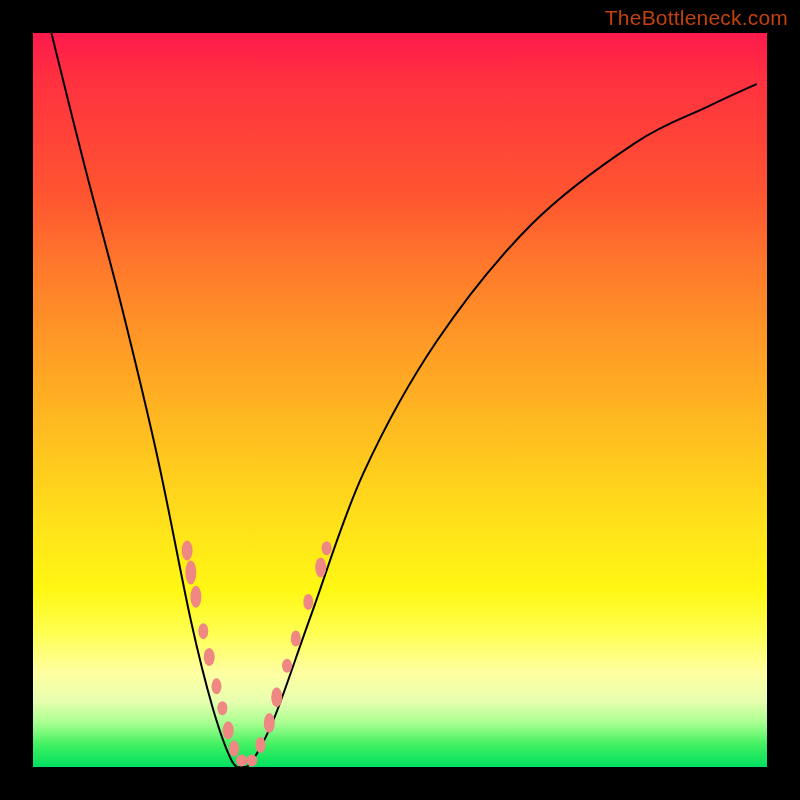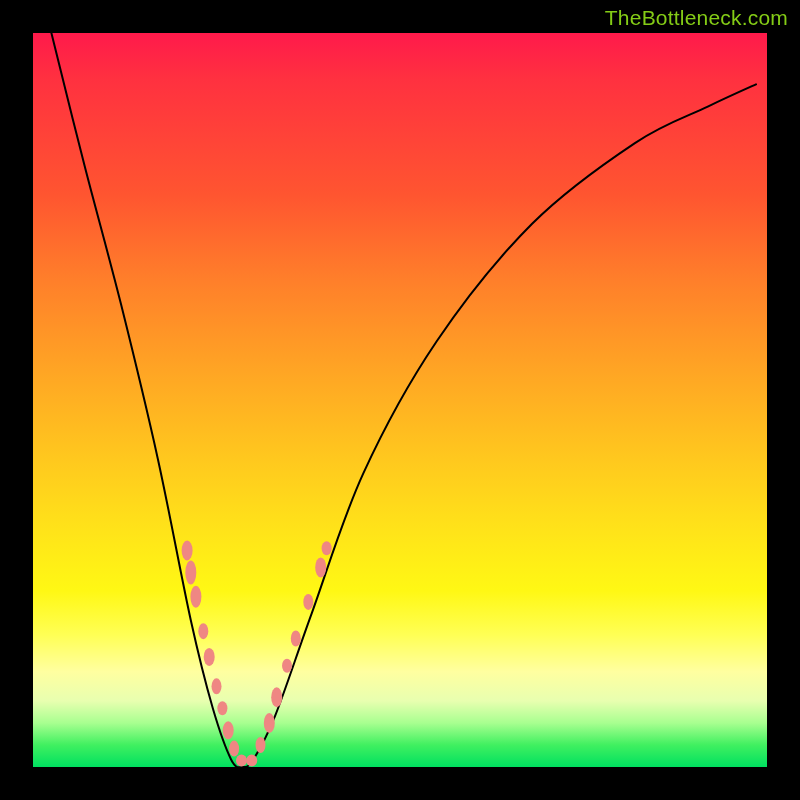--- a/index.html
+++ b/index.html
@@ -38,21 +38,21 @@
       #e8ffb0 91%,
       #a8ff90 94%,
       #40f060 97%,
       #00e060 100%
     );
   }
   .watermark {
     position: absolute;
     top: 6px;
     right: 12px;
-    color: #84cc16;
+    color: #c2410c;
     font-size: 21px;
     letter-spacing: 0.2px;
     font-weight: 400;
     user-select: none;
   }
   svg.curve {
     position: absolute;
     left: 0; top: 0;
     width: 734px; height: 734px;
   }

